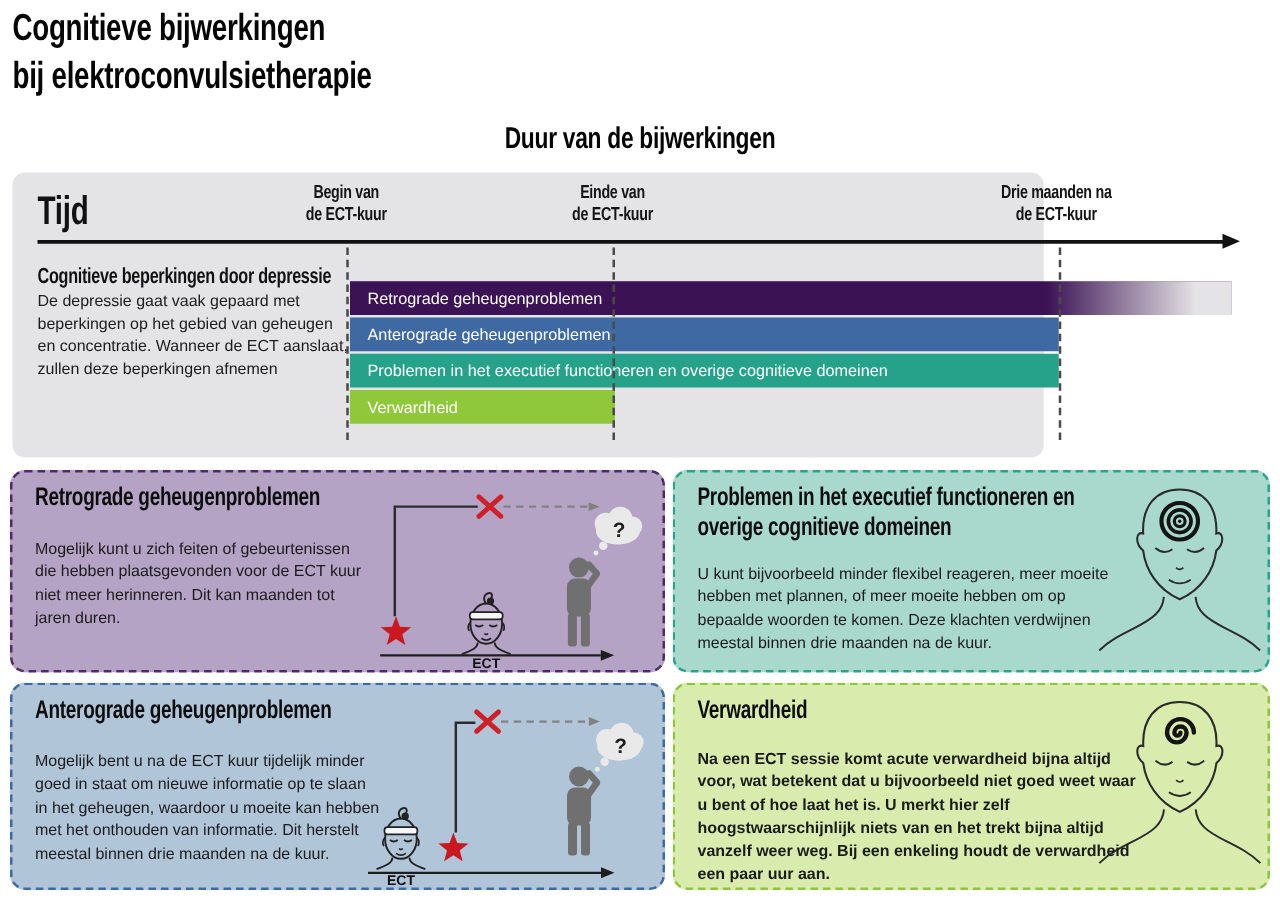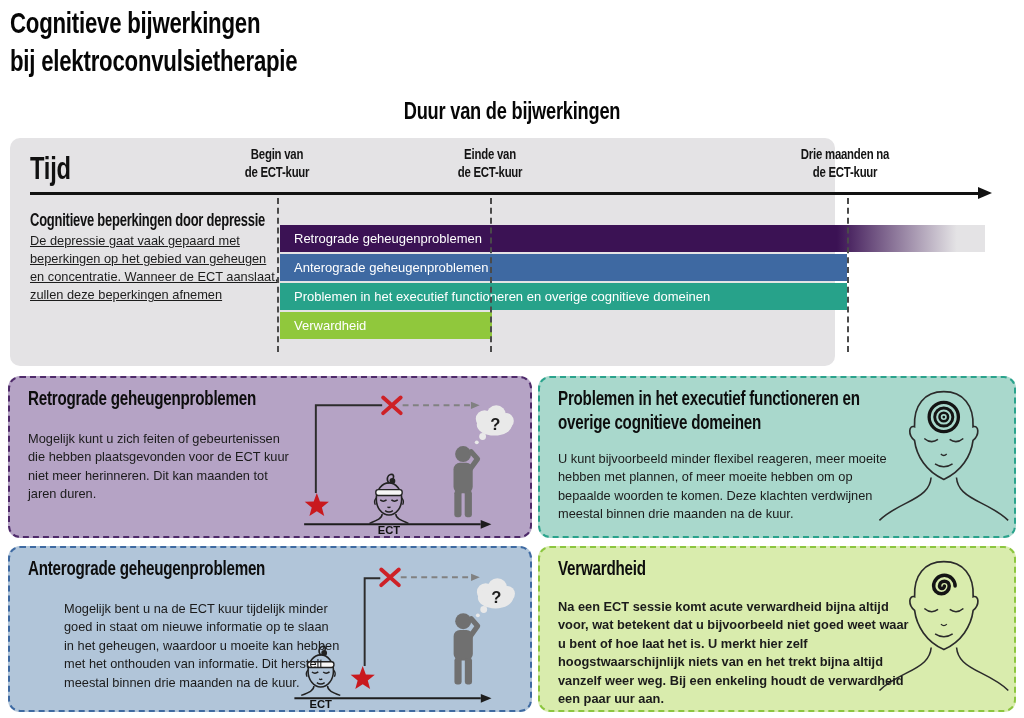--- a/index.html
+++ b/index.html
@@ -20,21 +20,21 @@
   .marker { position:absolute; top:7px; text-align:center; font-size:15px; line-height:18px; color:#141414; }
   .m-begin { left:187px; width:160px; }
   .m-einde { left:400px; width:160px; }
   .m-drie  { left:745px; width:180px; }
   .axis-line { position:absolute; left:20px; top:54px; width:950px; height:2.5px; background:#121212; }
   .axis-head { position:absolute; left:968px; top:49px; width:0; height:0;
                border-left:14px solid #121212; border-top:6px solid transparent; border-bottom:6px solid transparent; }
   .dash-v { position:absolute; top:60px; height:154px; width:0; border-left:2px dashed #4a4a4a; z-index:5; }
   .d1 { left:267px; } .d2 { left:480px; } .d3 { left:837px; }
   .dep-head { position:absolute; left:20px; top:72px; font-size:17.5px; }
-  .dep-text { position:absolute; left:20px; top:94px; width:254px; font-size:12.8px; line-height:1.42; color:#1c1c1c; margin:0;text-decoration:underline; }
+  .dep-text { position:absolute; left:20px; top:94px; width:254px; font-size:12.8px; line-height:1.42; color:#1c1c1c; margin:0; }
   .bar { position:absolute; left:270px; height:27px; display:flex; align-items:center;
          padding-left:14px; box-sizing:border-box; color:#fff; font-size:13px; }
   .bar-1 { top:87px;  width:705px; background-color:var(--c);
            background-image:linear-gradient(90deg, rgba(228,227,229,0) 79%, rgba(228,227,229,1) 96%); }
   .bar-2 { top:116px; width:567px; background-color:var(--c); }
   .bar-3 { top:145px; width:567px; background-color:var(--c); }
   .bar-4 { top:174px; width:212px; background-color:var(--c); }
 
   
   .card { position:absolute; border:2px dashed var(--card-border); background:var(--card-bg);
@@ -42,21 +42,21 @@
   .c-retro   { left:8px;   top:376px; width:524px; height:162px; }
   .c-exec    { left:538px; top:376px; width:478px; height:162px; }
   .c-antero  { left:8px;   top:546px; width:524px; height:166px; }
   .c-verward { left:538px; top:546px; width:478px; height:166px; }
   .card h3 { position:absolute; left:18px; top:8px; margin:0; font-size:20.5px; line-height:24px; color:#0d0d0d; font-weight:700; }
   .card h3 .cond-l { white-space:nowrap; }
   .c-exec h3 .cond-l { white-space:normal; width:460px; }
   .card p { position:absolute; left:18px; margin:0; font-size:12.8px; line-height:1.44; color:#1b1b1b; }
   .c-retro  p { top:52px; width:268px; }
   .c-exec   p { top:72px; width:334px; }
-  .c-antero p { top:52px; width:276px;margin-left:36px; }
+  .c-antero p { top:52px; width:276px; }
   .c-verward p { top:50px; width:352px;font-weight:bold; }
   .scene { position:absolute; left:0; top:0; width:100%; height:100%; }
   svg text { font-family:"Liberation Sans",sans-serif; }
   .ect-label { font-size:11.5px; font-weight:bold; fill:#111; }
   .q-mark { font-size:17px; font-weight:bold; fill:#1c1c1c; }
 </style>
 </head>
 <body>
 
 <div id="app">

